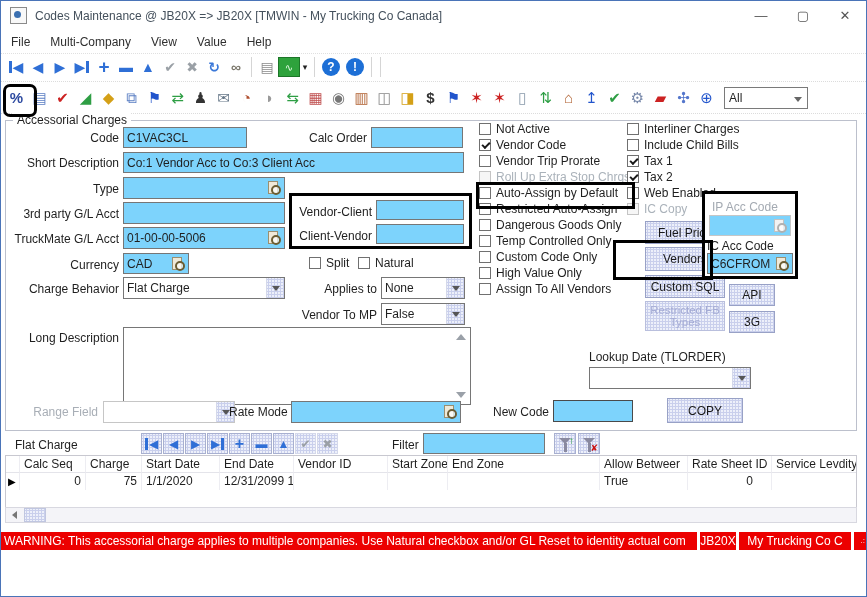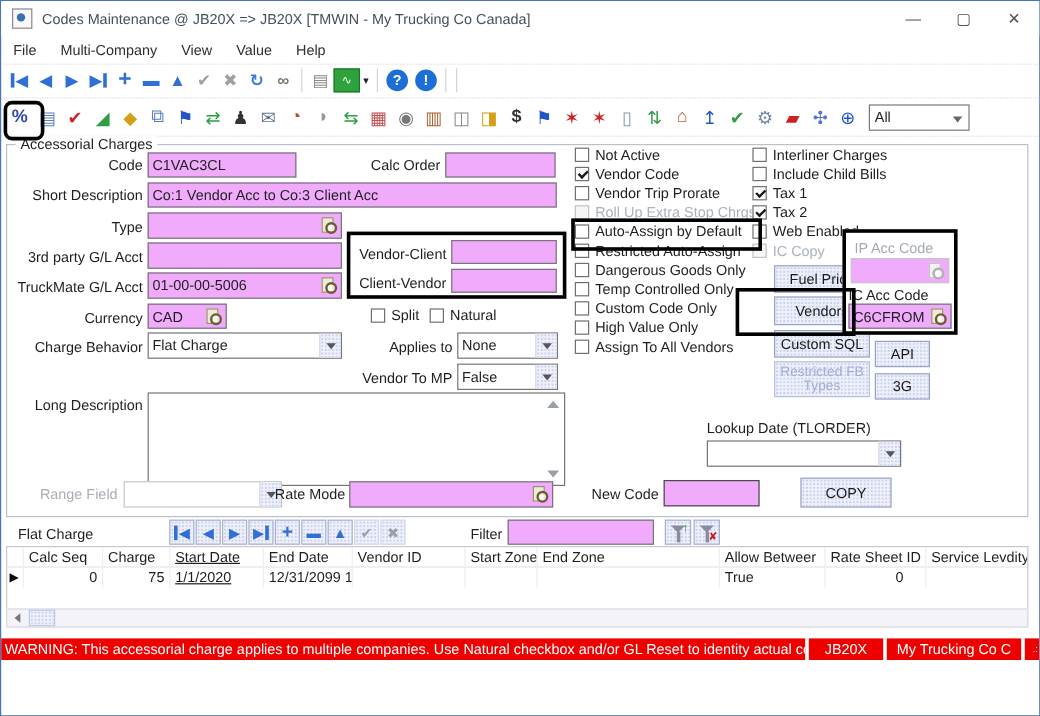--- a/index.html
+++ b/index.html
@@ -33,21 +33,21 @@
   .c-gold{color:#d4a017;} .c-blue{color:#2255cc;} .c-dk{color:#333;} .c-mail{color:#667788;}
   .c-rust{color:#b05030;} .c-mid{color:#9a9a9a;} .c-cal{color:#c05050;} .c-cam{color:#777;}
   .c-fac{color:#b06030;} .c-db{color:#8a8a8a;} .c-doc{color:#8899aa;} .c-gear{color:#7788aa;} .c-prop{color:#5577cc;}
   .scope{margin-left:6px;width:84px;height:22px;border:1px solid #7a7a7a;background:#fff;display:flex;align-items:center;padding-left:4px;box-sizing:border-box;position:relative;flex:none;}
   .scope .ar{position:absolute;right:5px;top:9px;border-left:4px solid transparent;border-right:4px solid transparent;border-top:5px solid #666;}
   
   .groupbox{left:4px;top:119px;width:850px;height:309px;border:1px solid #bcc0cc;}
   .legend{left:12px;top:112px;background:#fff;padding:0 4px;color:#1f1f1f;}
   .lbl{position:absolute;text-align:right;white-space:nowrap;color:#1f1f1f;}
   .lbl.dis{color:#a8aeb6;}
-  .fld{position:absolute;background:#f0abfc;border:1px solid #767676;display:flex;align-items:center;padding:0 3px;box-sizing:border-box;white-space:nowrap;overflow:hidden;}
+  .fld{position:absolute;background:#7dd3fc;border:1px solid #767676;display:flex;align-items:center;padding:0 3px;box-sizing:border-box;white-space:nowrap;overflow:hidden;}
   .fld.dis{border-color:#c6c6c6;}
   .tex{background-color:#edf0fa;background-image:radial-gradient(#c9cfec 1px,transparent 1.1px);background-size:3px 3px;}
   .combo{position:absolute;background:#fff;border:1px solid #767676;display:flex;align-items:center;padding-left:3px;box-sizing:border-box;}
   .combo .dd{position:absolute;right:0;top:0;bottom:0;width:17px;border-left:1px solid #d4d8ea;display:flex;align-items:center;justify-content:center;}
   .combo .dd::after{content:"";border-left:4px solid transparent;border-right:4px solid transparent;border-top:5px solid #555;}
   .combo.dis{border-color:#c6c6c6;color:#a8aeb6;}
   .lkp{width:14px;height:14px;position:relative;flex:none;margin-left:auto;}
   .lkp::before{content:"";position:absolute;left:1px;top:0;width:8px;height:11px;border:1px solid #9a8f70;background:#efe9d8;}
   .lkp::after{content:"";position:absolute;right:0;bottom:0;width:6px;height:6px;border:2px solid #6b5d33;border-radius:50%;background:rgba(255,255,255,.7);}
   .lkp.g::before{border-color:#c2c2c2;background:#f2f2f2;} .lkp.g::after{border-color:#b0b0b0;}
@@ -72,21 +72,21 @@
   .funnel{position:absolute;left:4px;top:4px;border-left:6px solid transparent;border-right:6px solid transparent;border-top:6px solid #8a8aa0;}
   .funnel::after{content:"";position:absolute;left:-1.5px;top:-1px;width:3px;height:9px;background:#8a8aa0;}
   .fun-g{position:absolute;right:1px;top:1px;font-size:10px;font-weight:bold;color:#1f9e30;}
   .fun-r{position:absolute;right:1px;bottom:0px;font-size:9px;font-weight:bold;color:#cc1111;}
   
   .grid{left:4px;top:454px;width:852px;height:52px;border-top:1px solid #c8c8d0;border-left:1px solid #c8c8d0;border-right:1px solid #c8c8d0;box-sizing:border-box;overflow:hidden;}
   .grow{display:flex;height:17px;line-height:17px;}
   .gcell{padding:0 4px;box-sizing:border-box;border-right:1px solid #ededf2;white-space:nowrap;overflow:hidden;flex:none;}
   .ghead .gcell{border-bottom:1px solid #e4e4ea;}
   .num{text-align:right;}
-  .gc0{width:14px;padding:0 2px;} .gc1{width:66px;} .gc2{width:56px;} .gc3{width:78px;text-decoration:underline;} .gc4{width:74px;}
+  .gc0{width:14px;padding:0 2px;} .gc1{width:66px;} .gc2{width:56px;} .gc3{width:78px;} .gc4{width:74px;}
   .gc5{width:94px;} .gc6{width:60px;} .gc7{width:152px;} .gc8{width:88px;} .gc9{width:84px;} .gc10{width:84px;border-right:none;}
   .marker{color:#000;font-size:10px;}
   
   .hscroll{left:4px;top:506px;width:852px;height:16px;background:#f4f4f8;border:1px solid #d8d8e0;box-sizing:border-box;display:flex;align-items:center;}
   .sb-arrow{width:16px;height:14px;display:flex;align-items:center;justify-content:center;}
   .sb-arrow::after{content:"";border-top:4px solid transparent;border-bottom:4px solid transparent;border-right:5px solid #777;}
   .sb-thumb{width:20px;height:12px;margin-left:2px;border:1px solid #c0c6e0;}
   
   .statusbar{left:0;top:531px;width:865px;height:18px;display:flex;background:#fff;}
   .seg{background:#ec0000;color:#fff;height:18px;line-height:18px;white-space:nowrap;overflow:hidden;}
@@ -436,21 +436,21 @@
     </div>
   </div>
 
   <div class="abs hscroll">
     <span class="sb-arrow"></span>
     <span class="sb-thumb tex"></span>
   </div>
 
   <div class="abs statusbar">
     <span class="seg warn">WARNING: This accessorial charge applies to multiple companies. Use Natural checkbox and/or GL Reset to identity actual com</span>
-    <span class="seg mid" style="width:62px">JB20X</span>
+    <span class="seg mid" style="width:36px">JB20X</span>
     <span class="seg mid" style="width:112px">My Trucking Co C</span>
     <span class="grip">.:</span>
   </div>
 
   <div class="ann" style="left:2px;top:83px;width:28px;height:27px;border-radius:7px"></div>
   <div class="ann" style="left:475px;top:181px;width:153px;height:21px"></div>
   <div class="ann" style="left:612px;top:239px;width:94px;height:34px"></div>
 
 </div>
 

